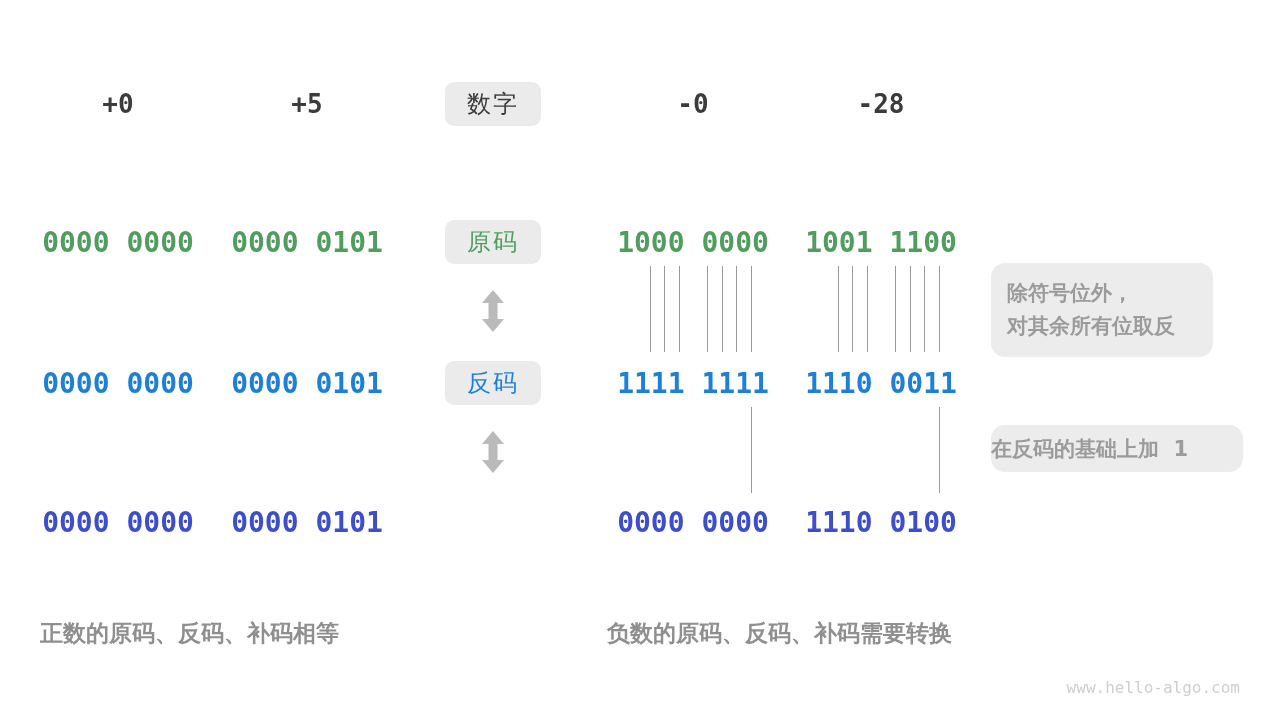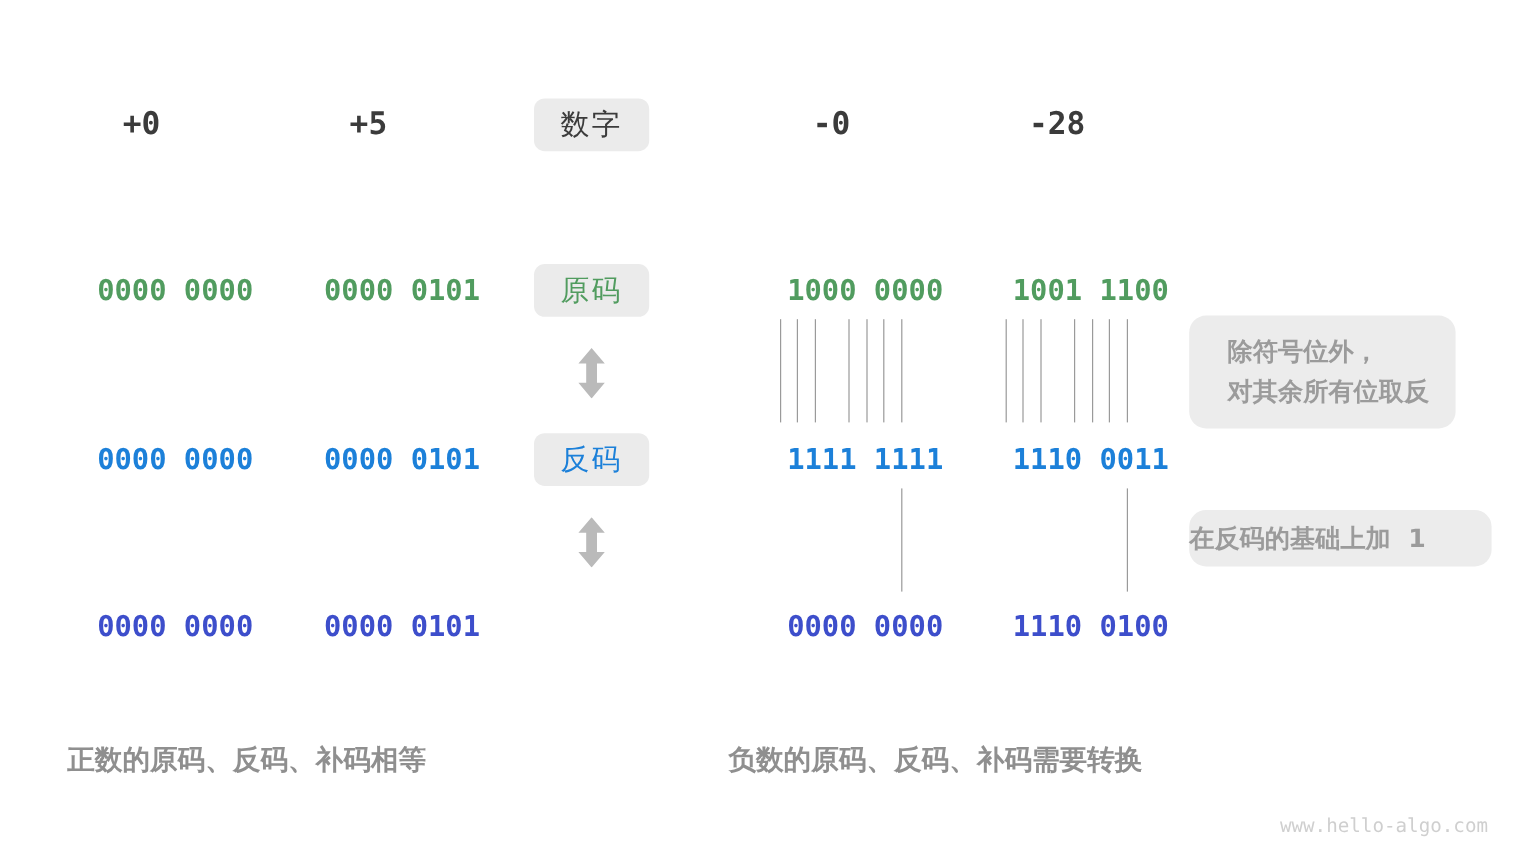--- a/index.html
+++ b/index.html
@@ -14,21 +14,21 @@
   .anch{position:absolute;transform:translate(-50%,-50%);white-space:pre;}
   .c1{left:118px;} .c2{left:307px;} .c3{left:693px;} .c4{left:881px;}
   .rh{top:104px;} .r0{top:242px;} .r1{top:383px;} .r2{top:522px;}
 
   .hdr{
     font-family:"DejaVu Sans Mono","Liberation Mono",monospace;
     font-weight:700;font-size:26px;color:#3b3b3b;
   }
   .bin{
     font-family:"DejaVu Sans Mono","Liberation Mono",monospace;
-    font-weight:700;font-size:24px;margin-left:28px;
+    font-weight:700;font-size:28px;
   }
   .green{color:#519c5f;} .blue{color:#1c80d9;} .indigo{color:#3d4ecb;}
 
   .badge{
     position:absolute;left:493px;transform:translate(-50%,-50%);
     width:96px;height:44px;border-radius:9px;background:#ebebeb;
     display:flex;align-items:center;justify-content:center;
     font-weight:400;font-size:24px;letter-spacing:2px;
   }
   .badge.dark{color:#3b3b3b;}
@@ -39,29 +39,29 @@
   .flip-tick{top:266px;height:86px;}
   .carry-tick{top:407px;height:86px;}
 
   .note{
     position:absolute;background:#ececec;border-radius:14px;
     color:#9b9b9b;font-weight:700;font-size:21px;
     box-sizing:border-box;
   }
   .note1{left:991px;top:263px;width:222px;height:94px;
     display:flex;flex-direction:column;justify-content:center;
-    padding-left:32px;line-height:33px;}
+    padding-left:16px;line-height:33px;}
   .note2{left:991px;top:425px;width:252px;height:47px;
     display:flex;align-items:center;white-space:pre;}
 
   .caption{
     position:absolute;top:618px;font-weight:700;font-size:23px;color:#8f8f8f;
     white-space:pre;
   }
-  .cap-pos{left:56px;} .cap-neg{left:584px;margin-left:23px;}
+  .cap-pos{left:40px;} .cap-neg{left:584px;margin-left:23px;}
 
   .watermark{
     position:absolute;top:678px;right:40px;
     font-family:"DejaVu Sans Mono","Liberation Mono",monospace;
     font-size:16px;color:#cfcfcf;
   }
 </style>
 </head>
 <body>
 

